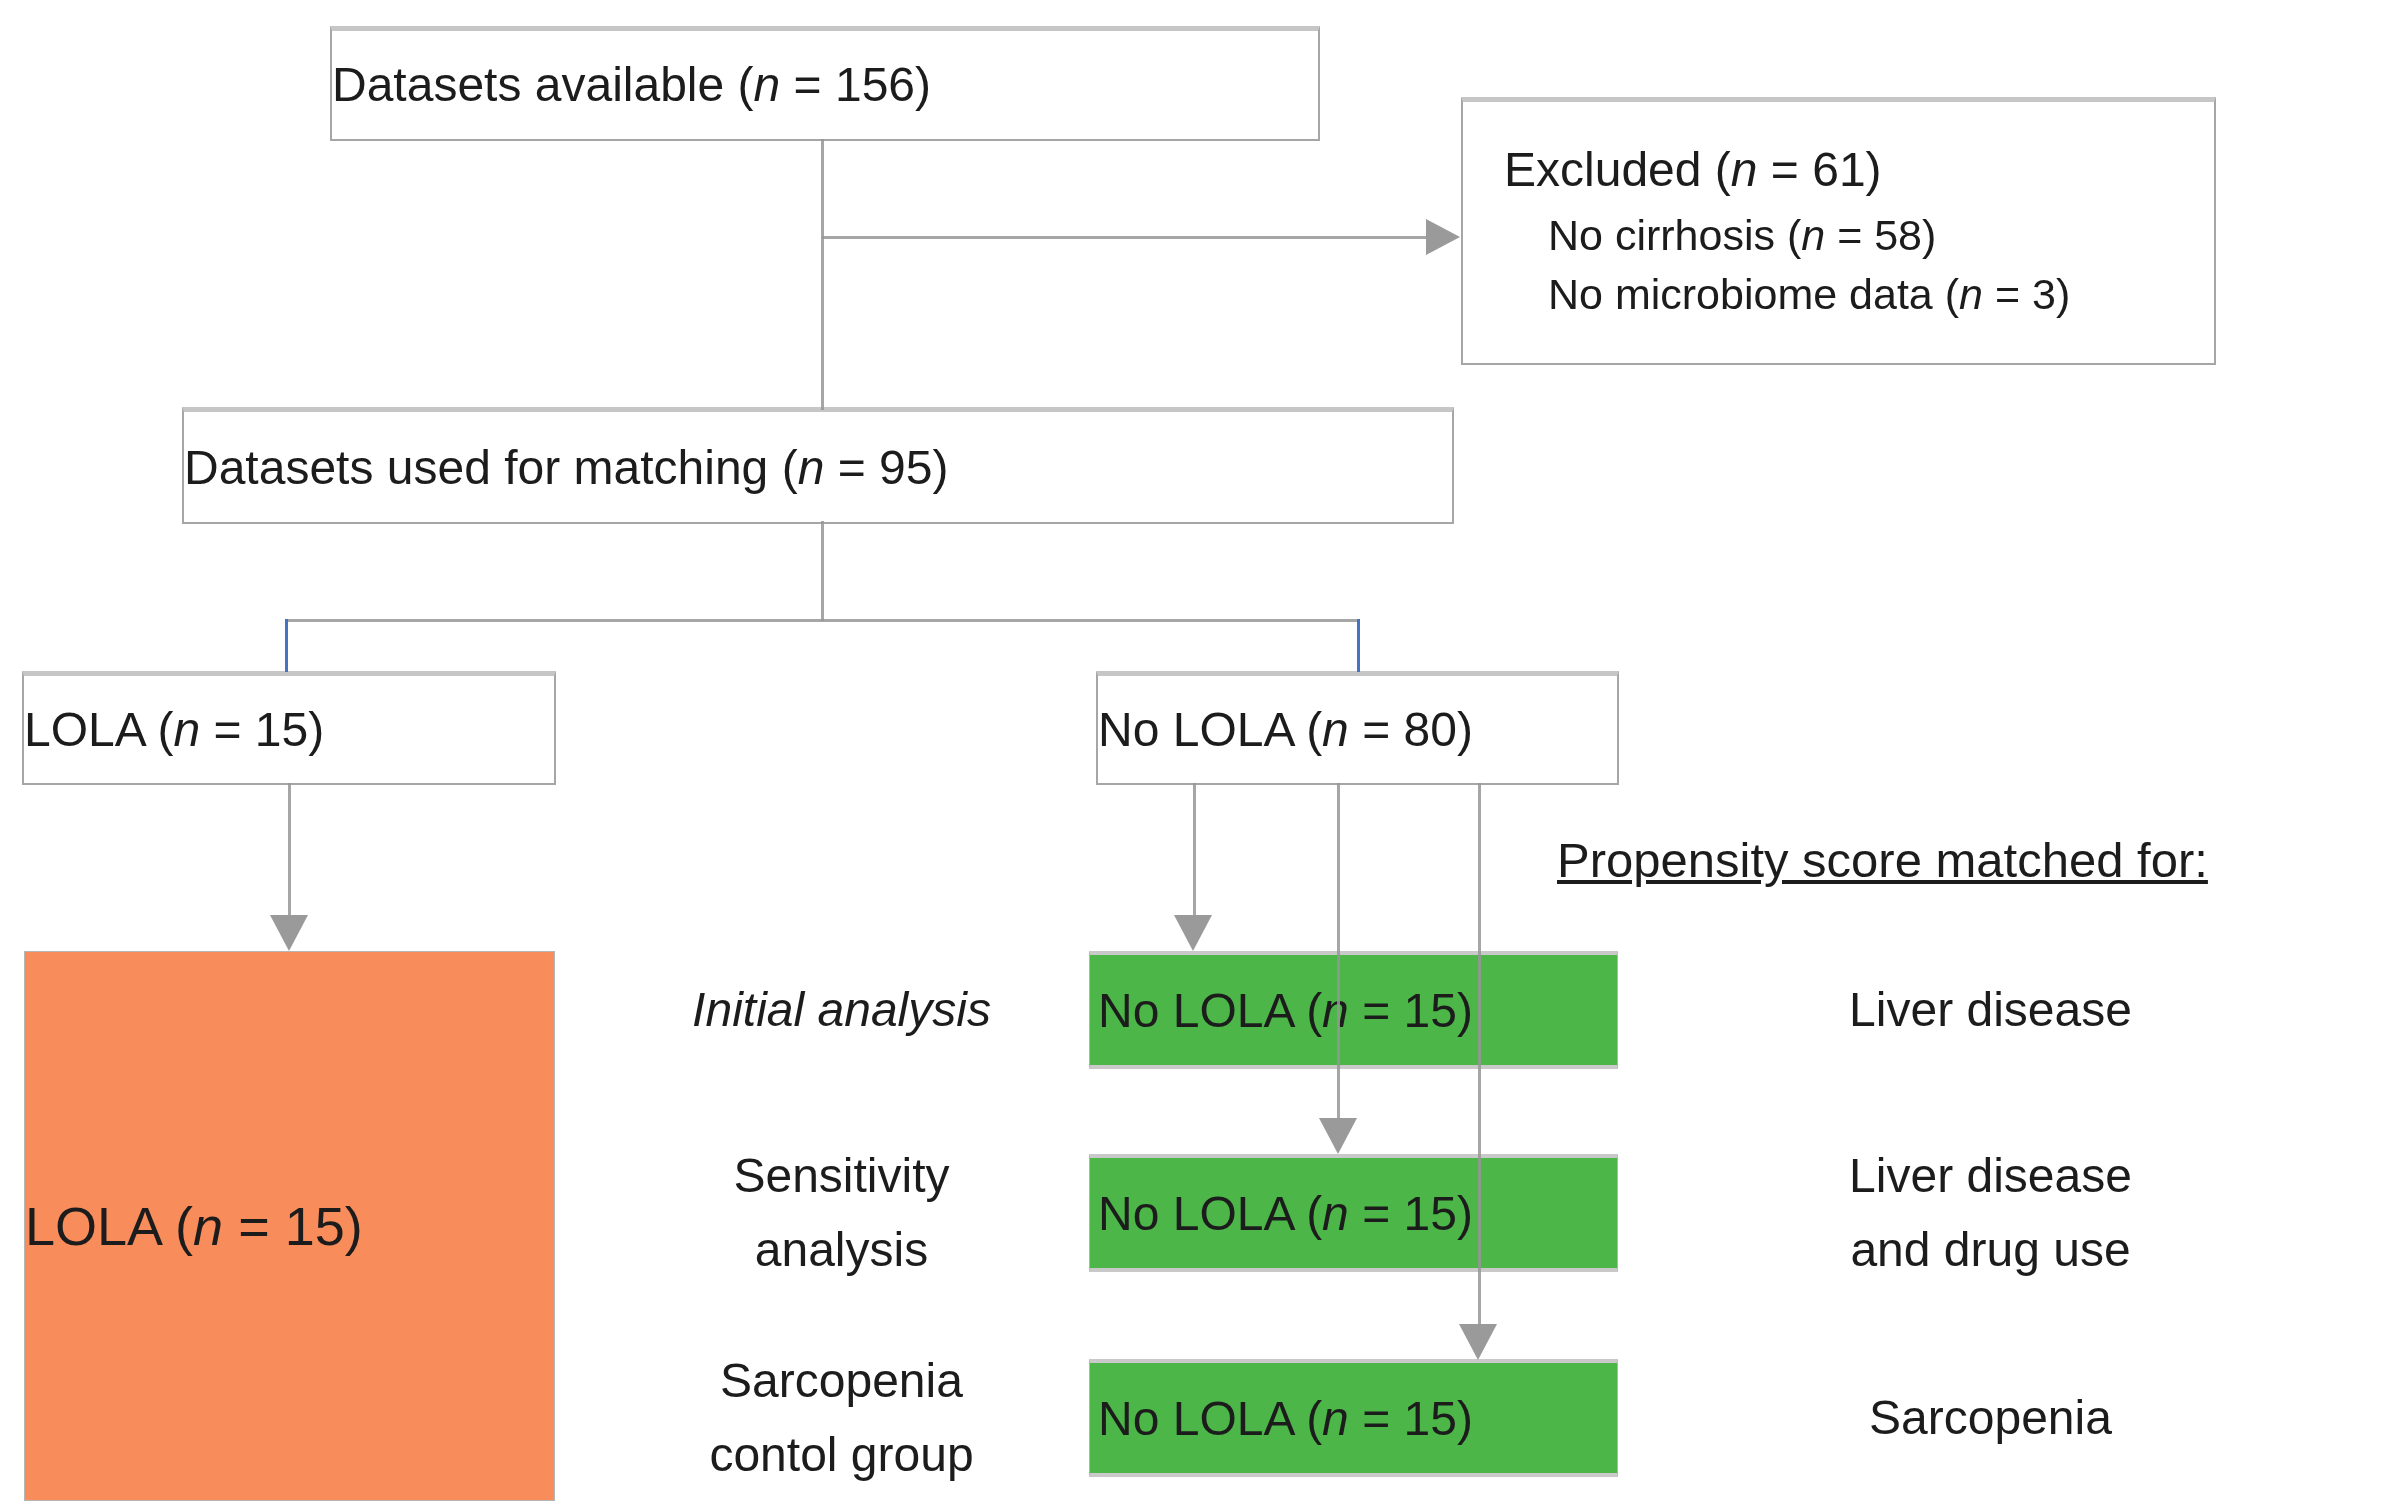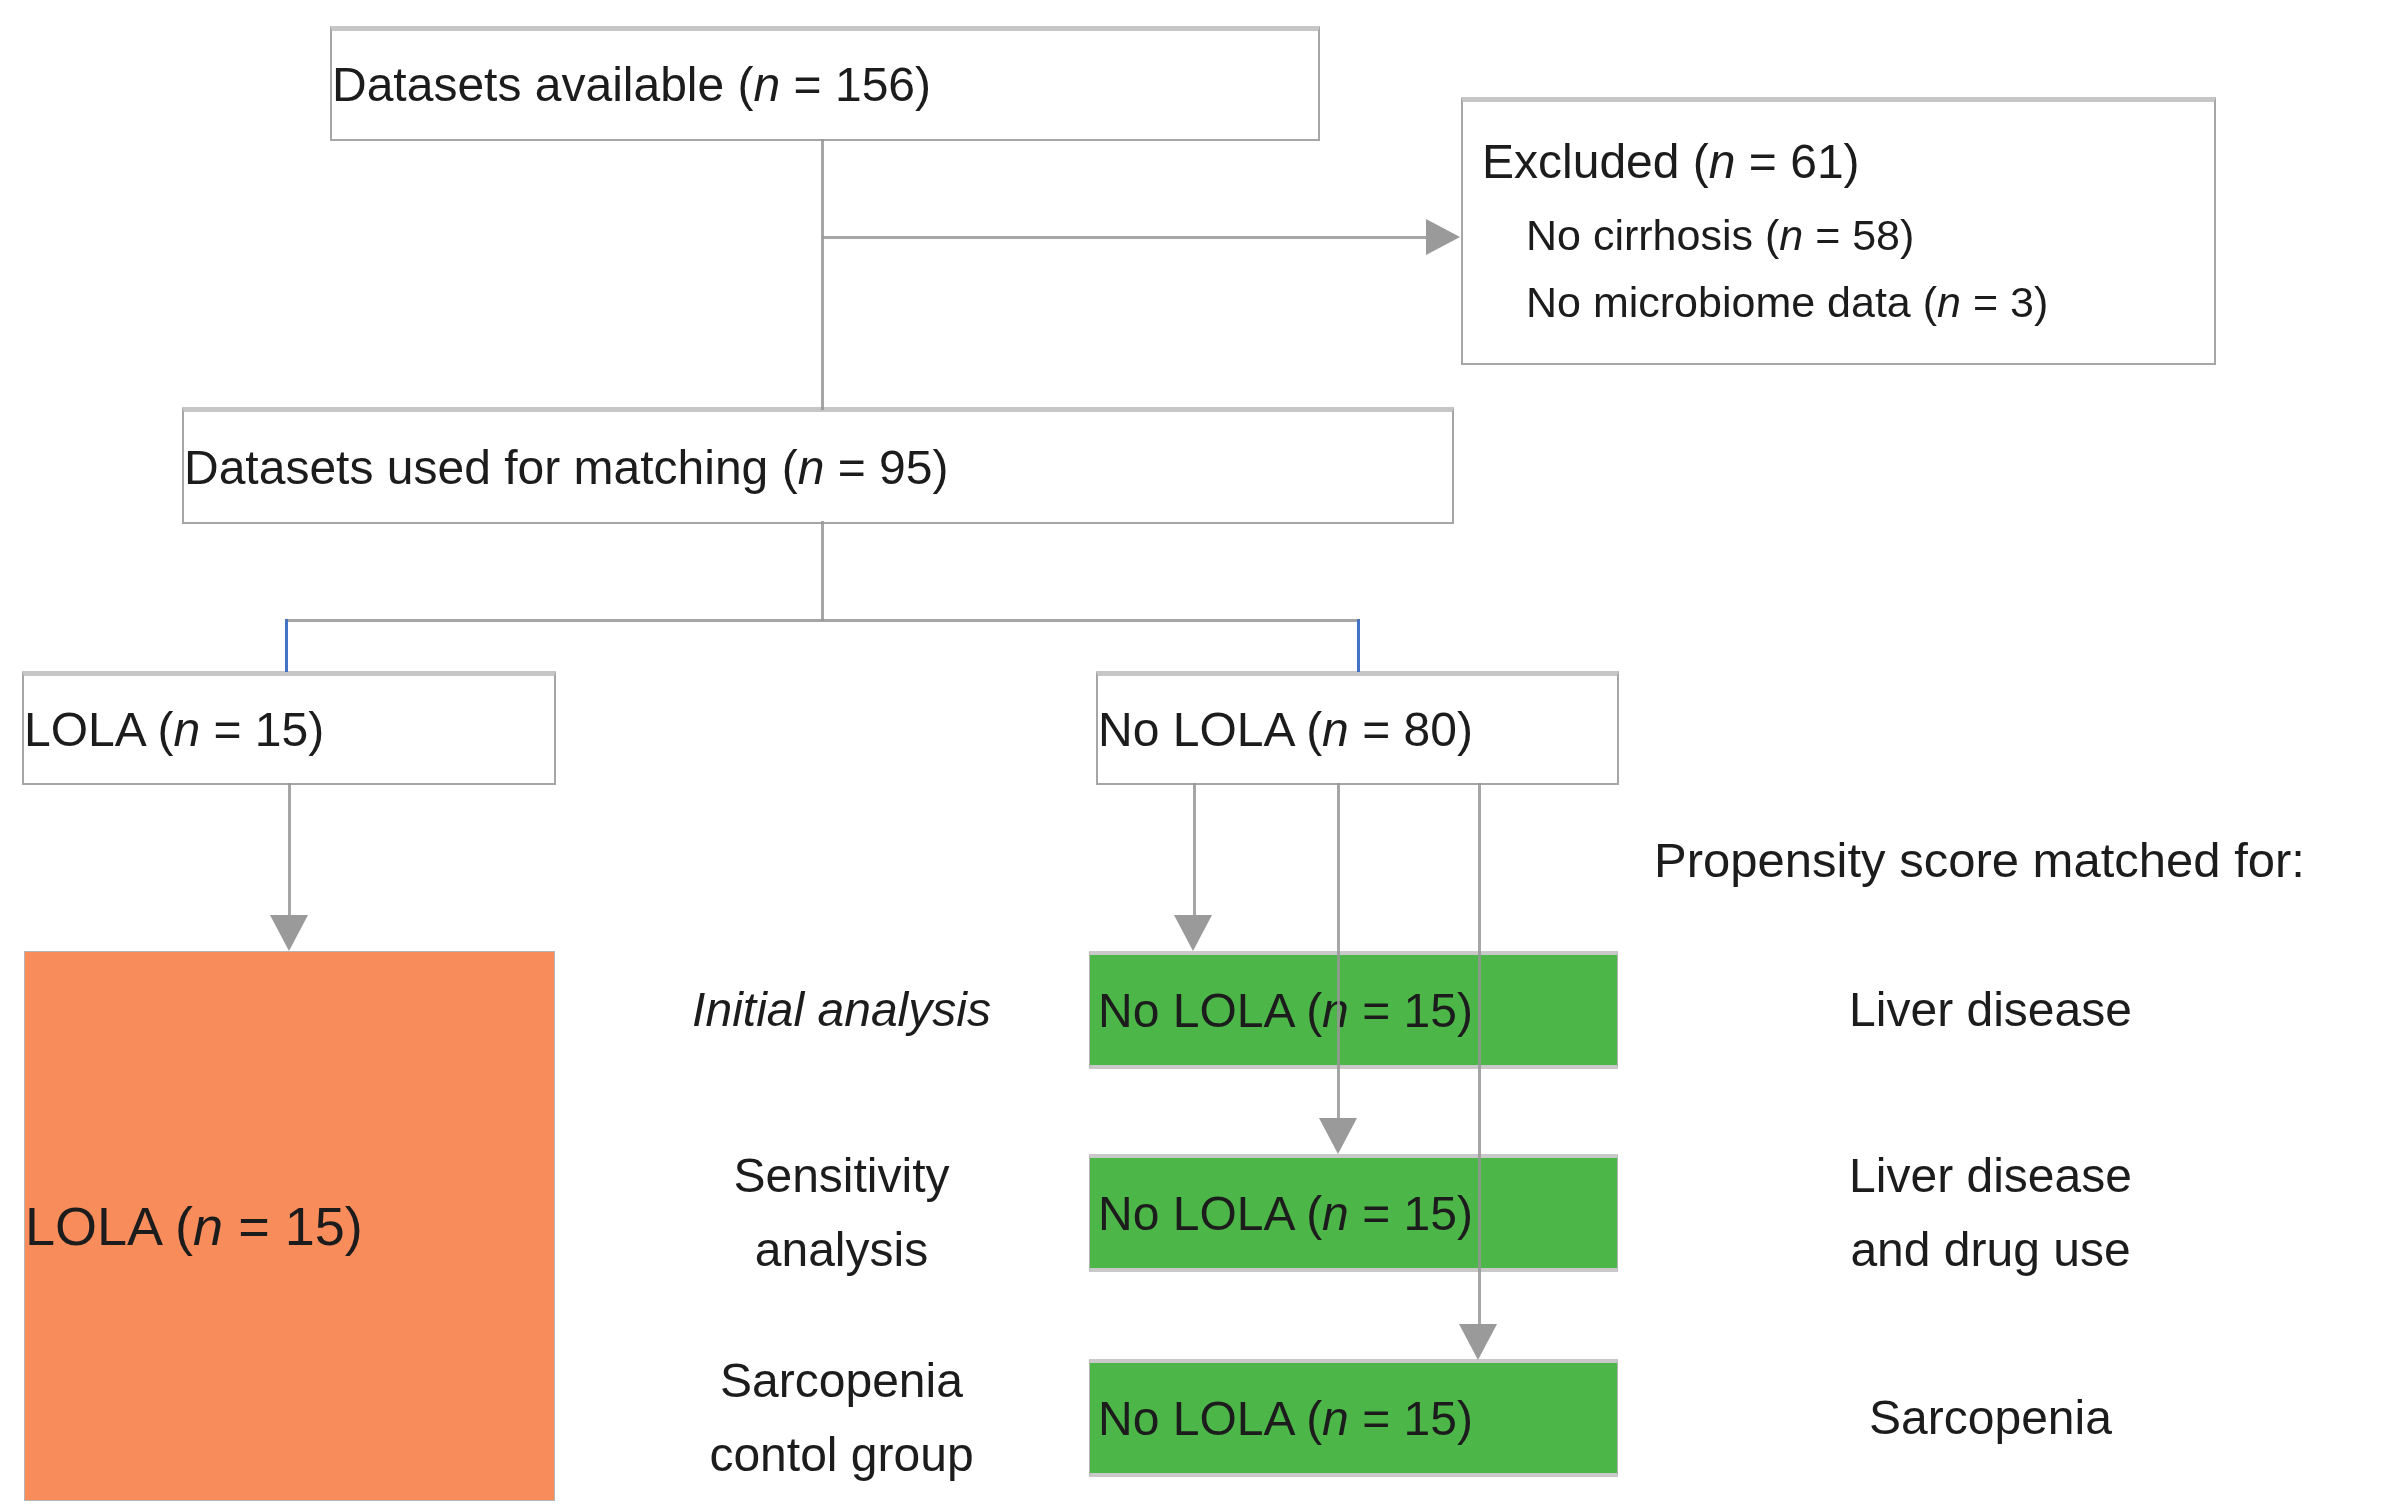--- a/index.html
+++ b/index.html
@@ -16,21 +16,21 @@
   .box i{font-style:italic;}
   .green{
     background:#4cb648;border:1.7px solid #b3b3b3;
     border-top:4.3px solid #c9c9c9;border-bottom:4.3px solid #c9c9c9;padding-left:8px;
   }
   .orange{
     background:#f88c5a;border:1.7px solid #b5b5b5;font-size:54px;
   }
   .excluded{
     flex-direction:column;align-items:flex-start;justify-content:center;
-    padding-left:19px;row-gap:12px;
+    padding-left:41px;row-gap:4px;
   }
   .excluded .exc-item{font-size:43px;margin-left:44px;line-height:1.3;}
   .excluded .exc-title{margin-bottom:6.8px;}
   .vline,.hline{position:absolute;background:rgba(150,150,150,0.85);z-index:2;}
   .blueline{position:absolute;background:#4472c4;z-index:2;}
   .arrow-down{
     position:absolute;width:0;height:0;z-index:3;
     border-left:19.6px solid transparent;border-right:19.6px solid transparent;
     border-top:36px solid #9a9a9a;
   }
@@ -38,21 +38,21 @@
     position:absolute;width:0;height:0;z-index:3;
     border-top:18px solid transparent;border-bottom:18px solid transparent;
     border-left:34px solid #9a9a9a;
   }
   .sidelabel{
     position:absolute;display:flex;flex-direction:column;align-items:center;
     justify-content:center;text-align:center;font-size:48px;line-height:1.55;
     z-index:4;white-space:nowrap;
   }
   .caption{
-    position:absolute;font-size:49px;text-align:center;white-space:nowrap;z-index:4;
+    position:absolute;font-size:49px;white-space:nowrap;z-index:4;text-decoration:underline;
   }
 </style>
 </head>
 <body>
 
 <div id="stage">
 
   <div class="vline" style="left:821px;top:139px;width:2.6px;height:271px;"></div>
   <div class="hline" style="left:822px;top:236px;width:607px;height:2.6px;"></div>
   <div class="arrow-right" style="left:1426px;top:219px;"></div>

